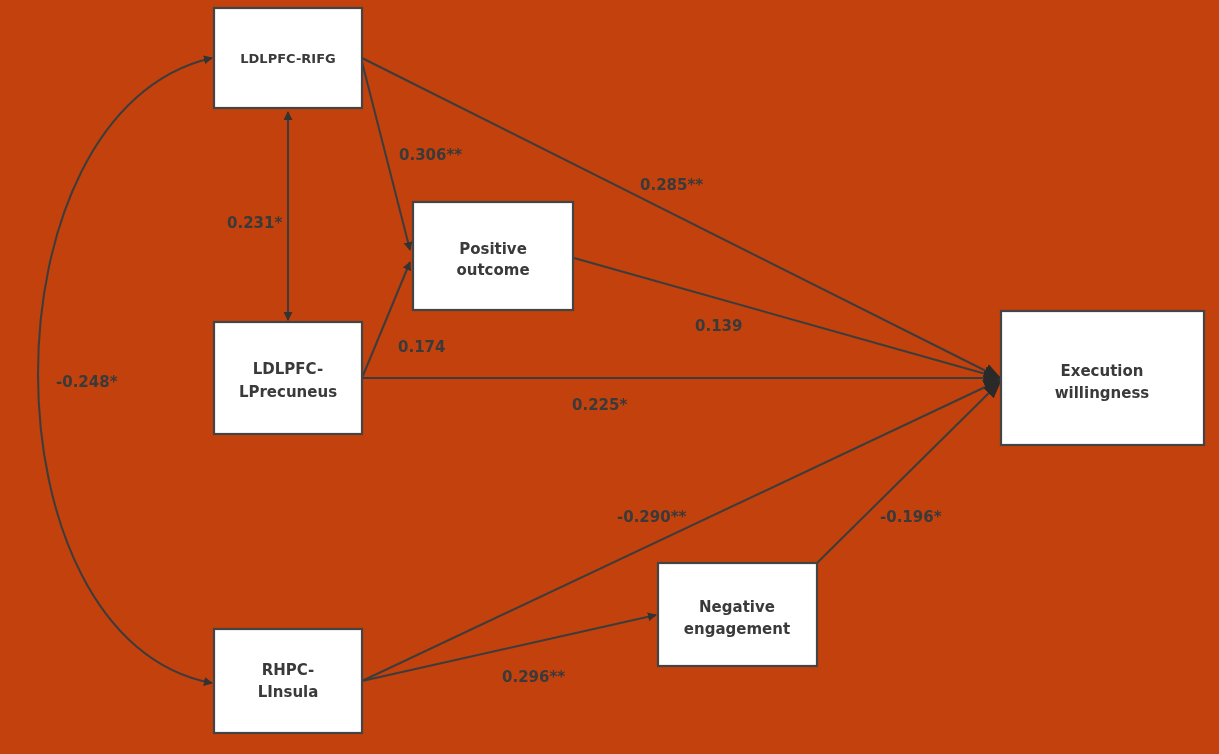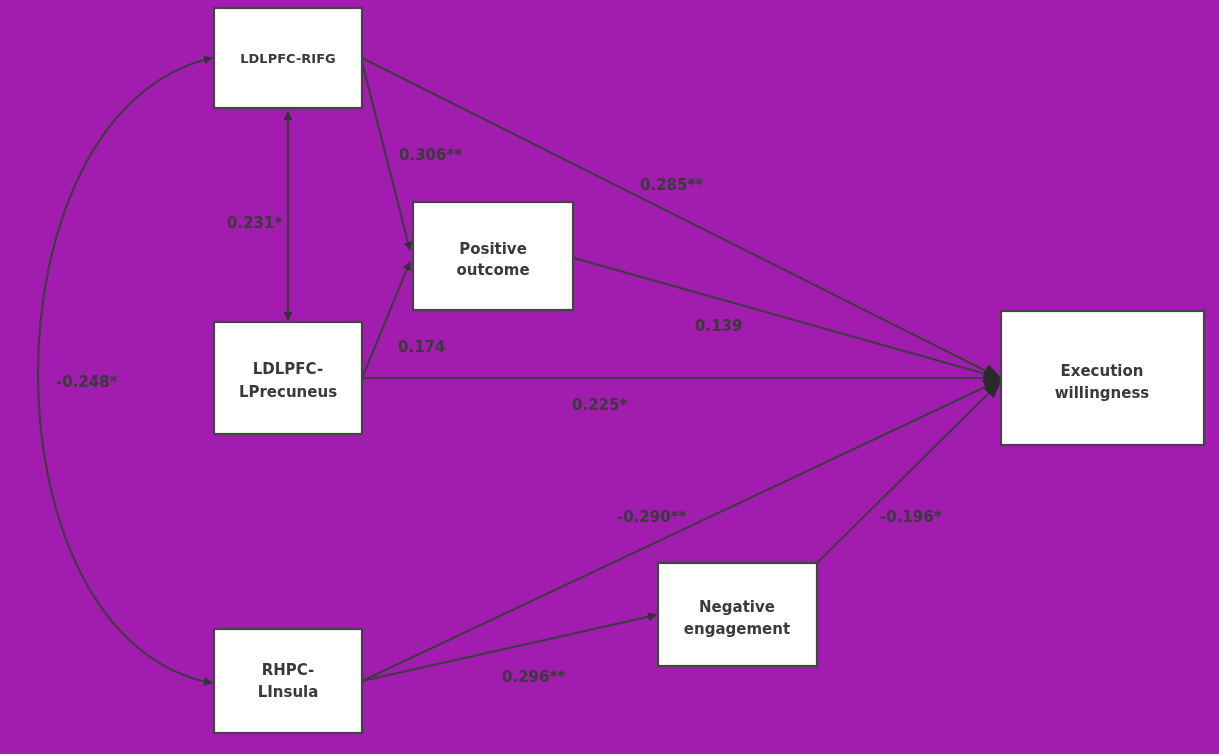--- a/index.html
+++ b/index.html
@@ -1,16 +1,16 @@
 <!DOCTYPE html>
 <html><head>
 <meta charset="utf-8">
 <style>
   html, body { margin: 0; padding: 0; background: #ffffff; }
-  #stage { position: relative; width: 1219px; height: 754px; overflow: hidden; background: #a21caf; }
+  #stage { position: relative; width: 1219px; height: 754px; overflow: hidden; background: #c2410c; }
   svg { position: absolute; left: 0; top: 0; }
   .node-text { font-family: "DejaVu Sans", sans-serif; font-weight: bold; fill: #3a3a3a; font-size: 15px; }
   .node-text.small { font-size: 13px; }
   .coef { font-family: "DejaVu Sans", sans-serif; font-weight: bold; fill: #3a3a3a; font-size: 15px; }
   .box { fill: #ffffff; stroke: #444444; stroke-width: 2.2; }
   .edge { fill: none; stroke: #3c3c3c; stroke-width: 2; }
 </style>
 </head>
 <body>
 

